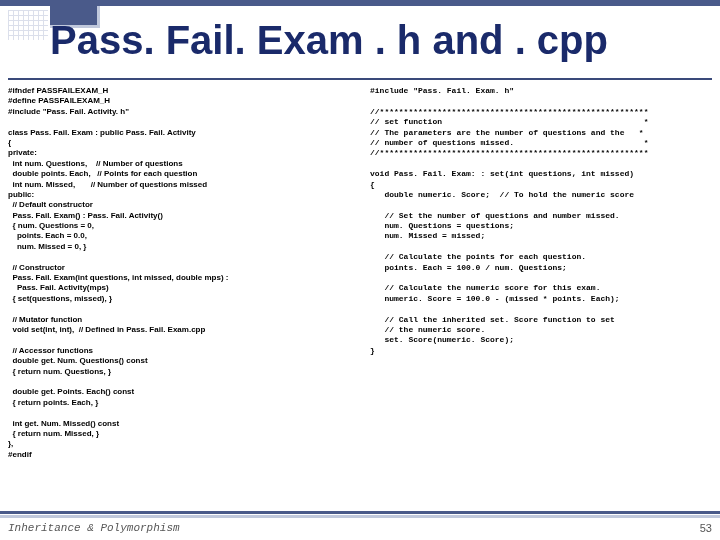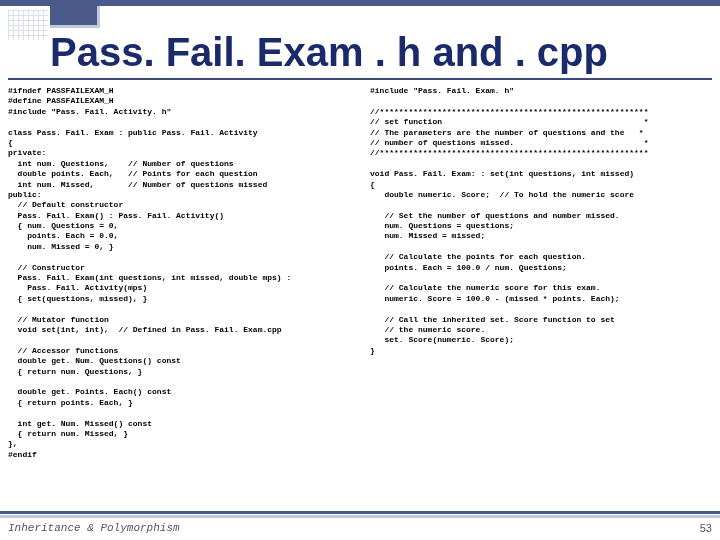--- a/index.html
+++ b/index.html
@@ -39,36 +39,35 @@
     opacity: 0.5;
   }
   .title {
     position: absolute;
     top: 18px;
     left: 50px;
     font-size: 40px;
     font-weight: bold;
     color: #1a2a6a;
     font-family: Arial, sans-serif;
-    margin-top: 12px;
   }
   .divider {
     position: absolute;
     top: 78px;
     left: 8px;
     width: 704px;
     height: 2px;
     background: #3a4a7a;
   }
   .code-left {
     position: absolute;
     top: 86px;
     left: 8px;
     width: 350px;
-    font-family: Liberation Mono, monospace;
+    font-family: Liberation Sans, sans-serif;
     font-size: 8px;
     line-height: 1.3;
     font-weight: bold;
     color: #000;
     white-space: pre;
   }
   .code-right {
     position: absolute;
     top: 86px;
     left: 370px;

